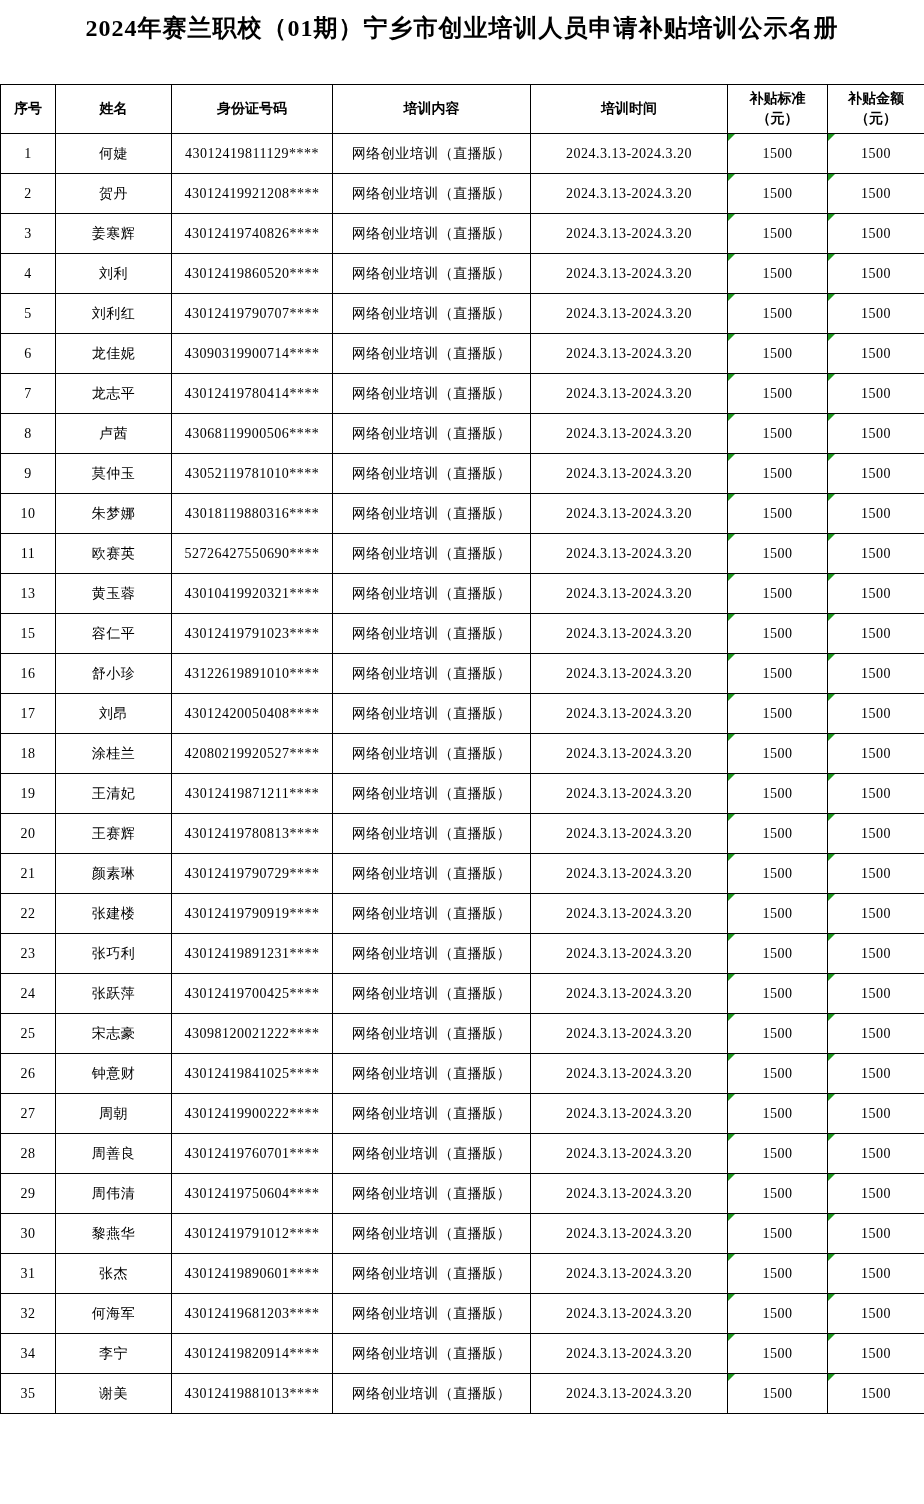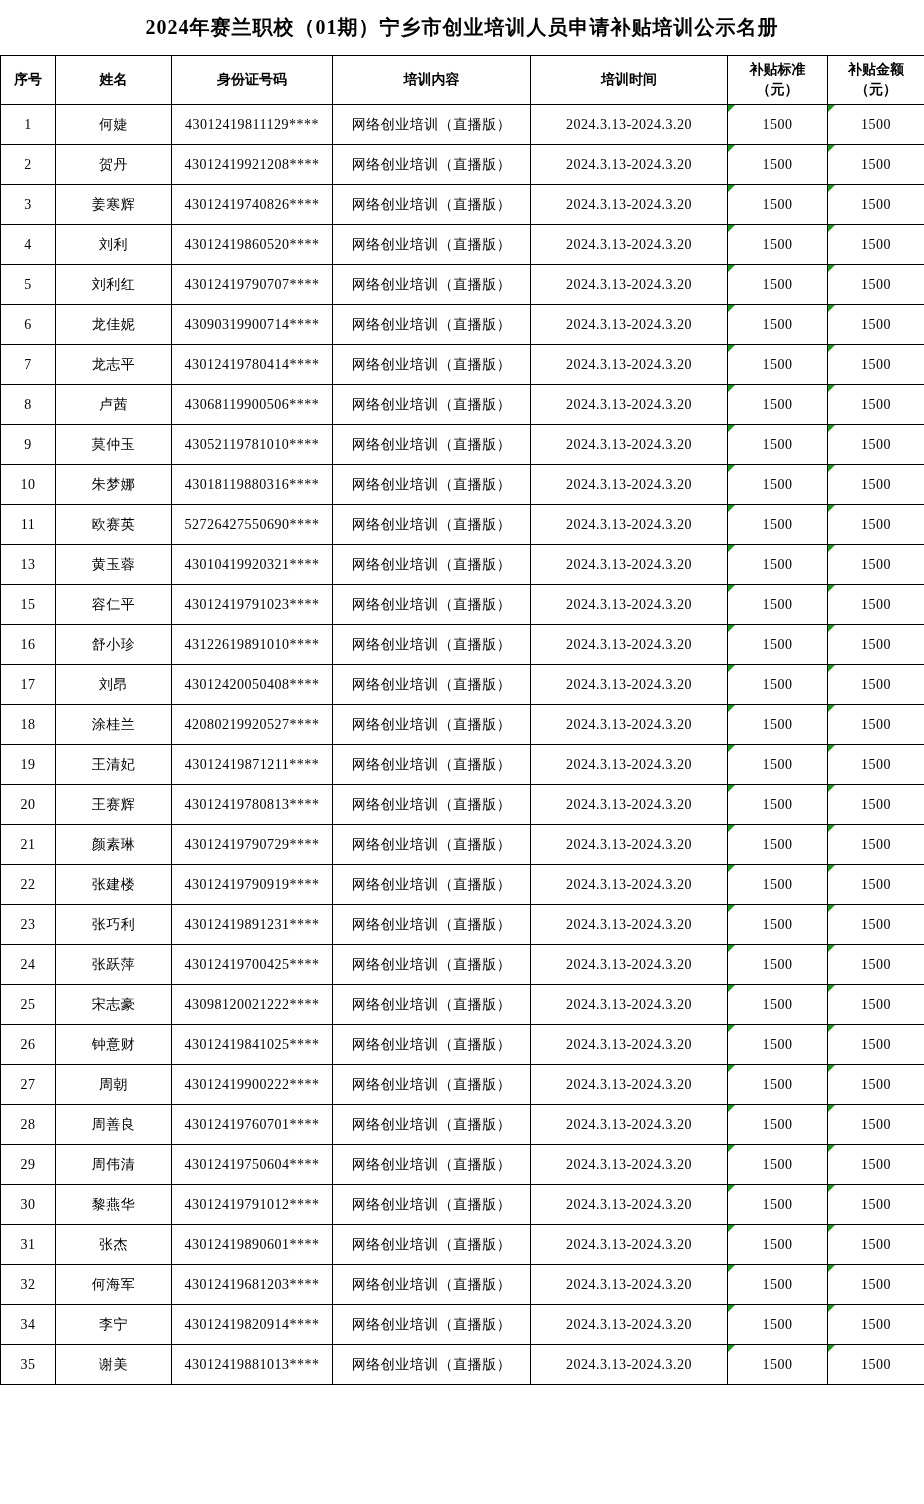--- a/index.html
+++ b/index.html
@@ -11,28 +11,29 @@
     color: #000000;
   }
   .page {
     width: 924px;
   }
   .title {
     height: 55px;
     display: flex;
     align-items: center;
     justify-content: center;
-    font-size: 20px;
+    font-size: 24px;
     font-weight: bold;
     letter-spacing: 1px;
   }
   table.roster {
     border-collapse: collapse;
     table-layout: fixed;
     width: 924px;
+    margin-top: 29px;
   }
   table.roster th, table.roster td {
     border: 1px solid #000000;
     text-align: center;
     vertical-align: middle;
     padding: 0;
     overflow: hidden;
   }
   table.roster thead th {
     height: 48px;

